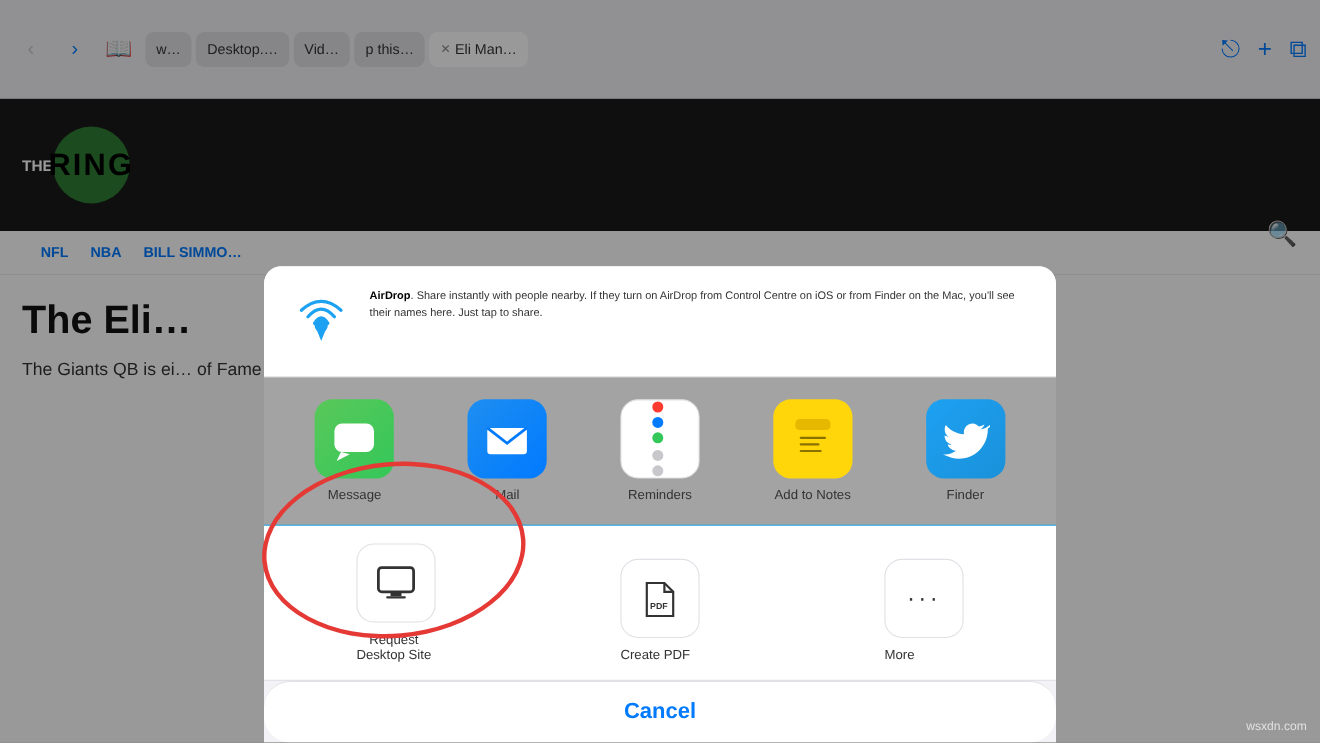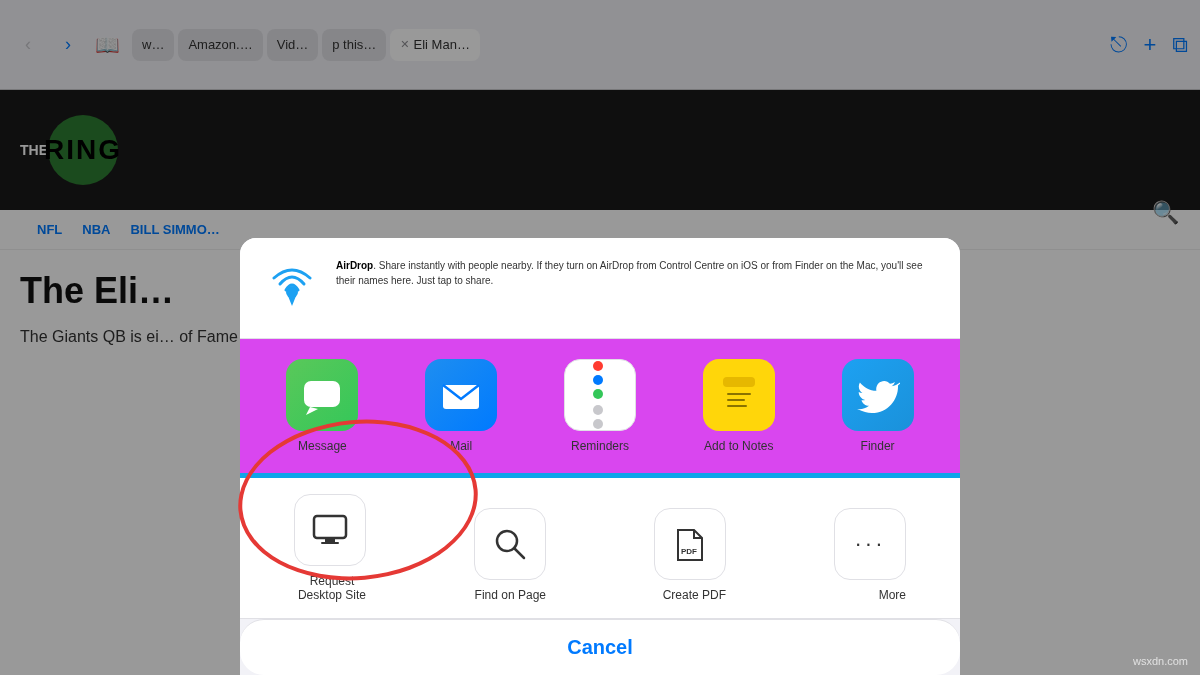--- a/index.html
+++ b/index.html
@@ -168,26 +168,26 @@
       font-size: 10px;
       color: #333;
       line-height: 1.5;
     }
     .airdrop-text strong {
       color: #000;
     }
 
     
     .apps-row {
-      background: #d946ef;
+      background: #a3a3a3;
       padding: 20px 13px;
       display: flex;
       justify-content: space-around;
       align-items: flex-end;
-      border-bottom: 5px solid #0ea5e9;
+      border-bottom: 1px solid #0ea5e9;
     }
 
     .app-item {
       display: flex;
       flex-direction: column;
       align-items: center;
       gap: 8px;
       cursor: pointer;
     }
 
@@ -216,21 +216,21 @@
       padding: 16px 0;
       display: flex;
       justify-content: space-around;
       align-items: flex-end;
       border-bottom: 1px solid #e0e0e5;
     }
 
     .action-item {
       display: flex;
       flex-direction: column;
-      align-items: flex-end;
+      align-items: flex-start;
       gap: 8px;
       cursor: pointer;
     }
 
     .action-icon {
       width: 72px; height: 72px;
       border-radius: 16px;
       background: #fff;
       border: 1px solid #e0e0e5;
       display: flex; align-items: center; justify-content: center;
@@ -315,21 +315,21 @@
 
 <div class="browser-bg"></div>
 
 <div class="safari-toolbar">
   <div class="nav-btn disabled">‹</div>
   <div class="nav-btn">›</div>
   <div class="bookmark-btn">📖</div>
 
   <div class="tab-bar">
     <div class="tab-item">w…</div>
-    <div class="tab-item">Amazon.…</div>
+    <div class="tab-item">Desktop.…</div>
     <div class="tab-item">Vid…</div>
     <div class="tab-item">p this…</div>
     <div class="tab-item active">
       <span style="color:#8e8e93; font-size:11px;">✕</span>
       <span>Eli Man…</span>
     </div>
   </div>
 
   <div class="toolbar-icons">
     <span class="toolbar-icon">⎋</span>
@@ -465,29 +465,20 @@
         <svg width="36" height="36" viewBox="0 0 36 36" fill="none">
           <rect x="2" y="4" width="32" height="22" rx="3" stroke="#333" stroke-width="2.5" fill="none"></rect>
           <rect x="13" y="26" width="10" height="4" fill="#333"></rect>
           <rect x="9" y="30" width="18" height="2" rx="1" fill="#333"></rect>
         </svg>
       </div>
       <span class="action-label" style="white-space:pre-line;">Request
 Desktop Site</span>
     </div>
 
-    <div class="action-item">
-      <div class="action-icon">
-        <svg width="36" height="36" viewBox="0 0 36 36" fill="none">
-          <circle cx="15" cy="15" r="10" stroke="#333" stroke-width="2.5" fill="none"></circle>
-          <line x1="22" y1="22" x2="32" y2="32" stroke="#333" stroke-width="2.5" stroke-linecap="round"></line>
-        </svg>
-      </div>
-      <span class="action-label">Find on Page</span>
-    </div>
 
     <div class="action-item">
       <div class="action-icon">
         <svg width="36" height="36" viewBox="0 0 36 36" fill="none">
           <path d="M6 4 h16 l8 8 v22 H6 Z" stroke="#333" stroke-width="2" fill="none"></path>
           <path d="M22 4 v8 h8" stroke="#333" stroke-width="2" fill="none"></path>
           <text x="9" y="28" font-size="8" font-weight="bold" fill="#333">PDF</text>
         </svg>
       </div>
       <span class="action-label">Create PDF</span>

